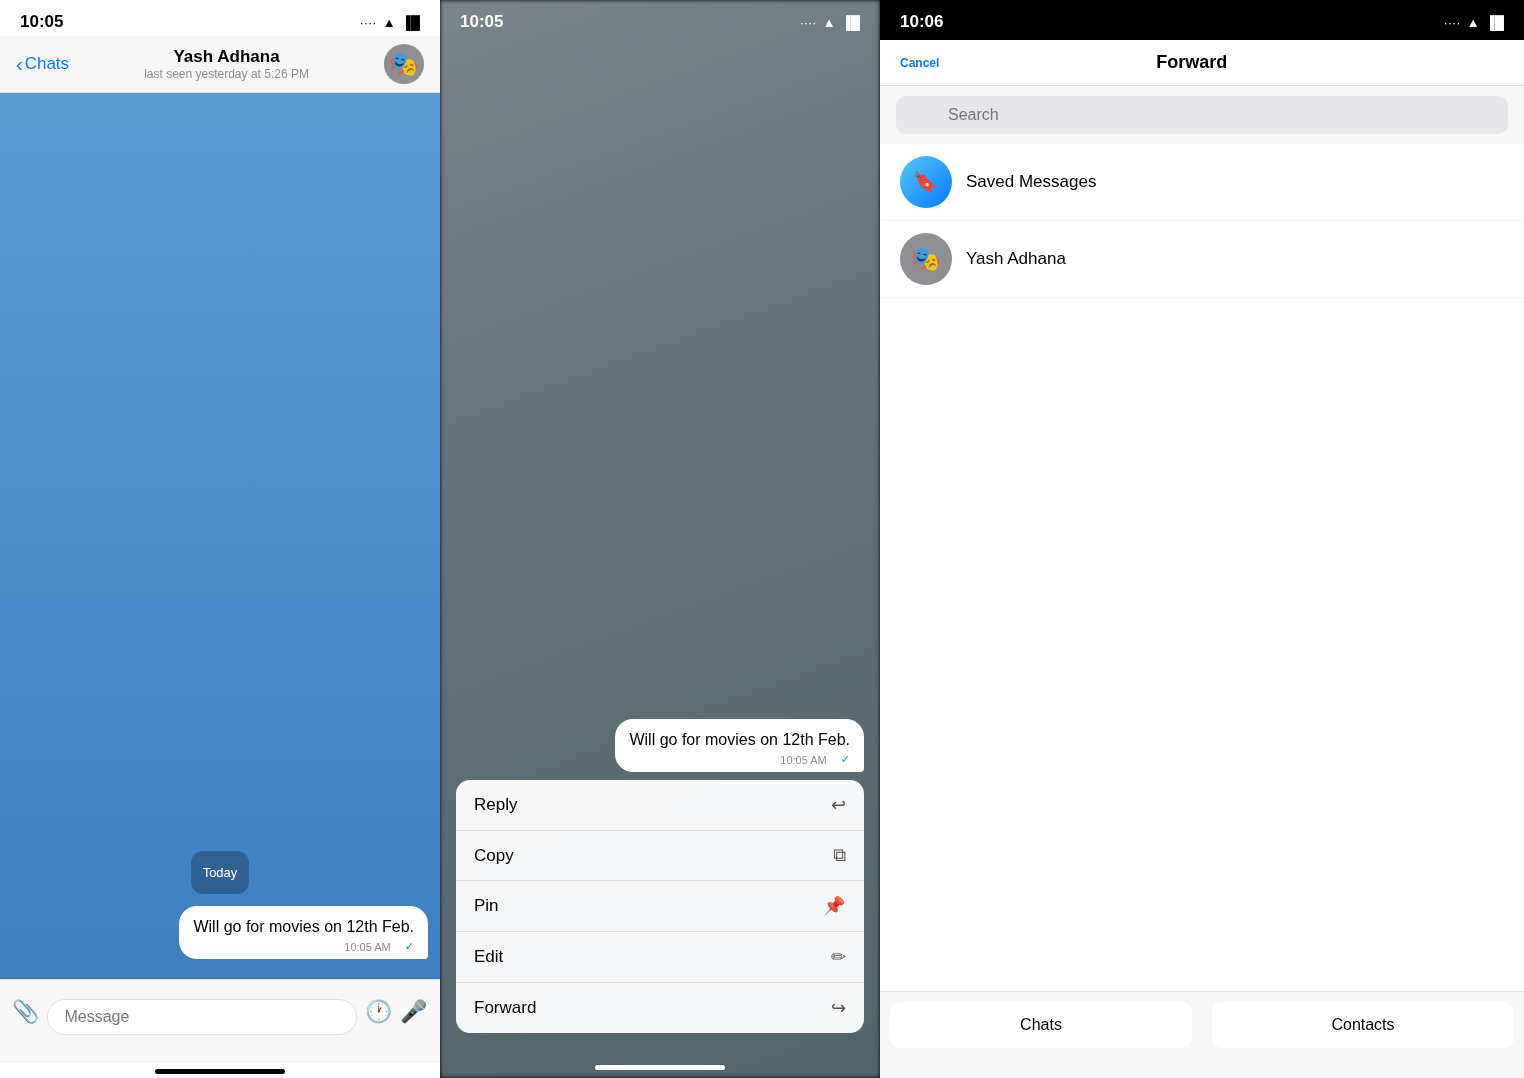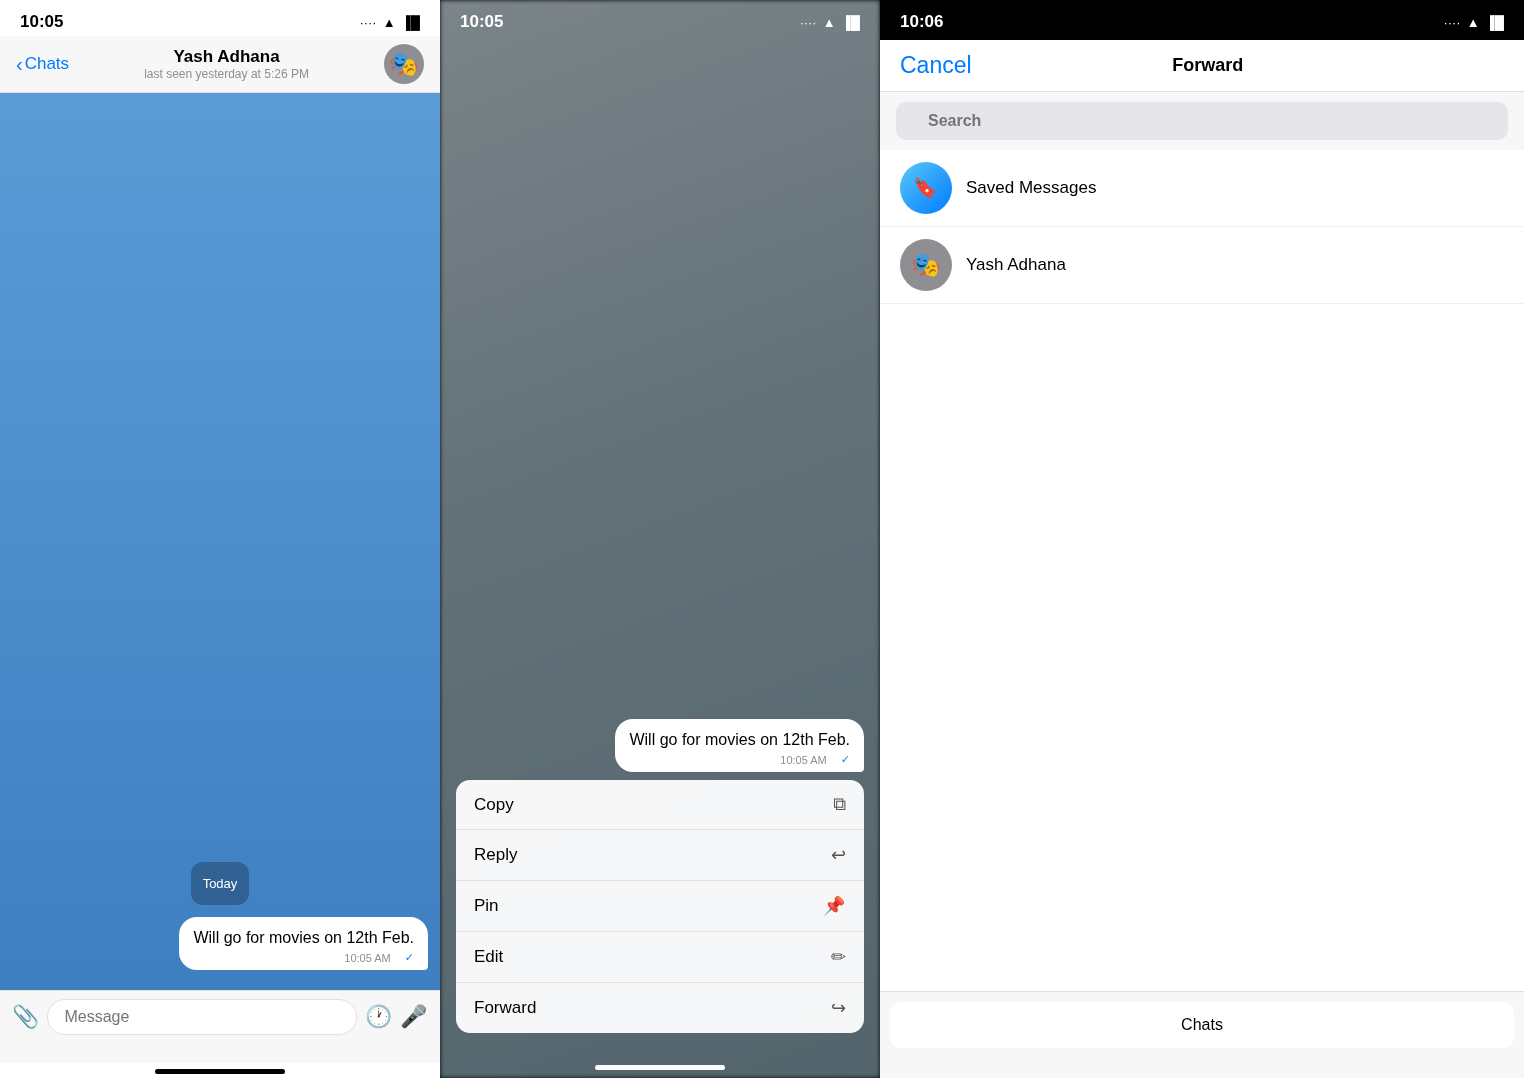--- a/index.html
+++ b/index.html
@@ -145,20 +145,21 @@
     }
     .input-field {
       flex: 1;
       background: #fff;
       border: 1px solid #e0e0e0;
       border-radius: 20px;
       padding: 8px 16px;
       font-size: 16px;
       color: #8e8e93;
       outline: none;
+      margin-top: 11px;
     }
     .home-indicator {
       height: 5px;
       width: 130px;
       background: #000;
       border-radius: 3px;
       margin: 6px auto 4px;
     }
     .home-indicator-white {
       background: #fff;
@@ -291,43 +292,43 @@
     .forward-nav {
       background: #fff;
       border-bottom: 1px solid #e0e0e0;
       padding: 12px 20px;
       display: flex;
       align-items: center;
       justify-content: space-between;
     }
     .forward-cancel {
       color: #007AFF;
-      font-size: 23px;
+      font-size: 12px;
       cursor: pointer;
+      font-weight: bold;
     }
     .forward-title {
       font-size: 18px;
       font-weight: 700;
       color: #000;
     }
     .forward-search-bar {
       padding: 10px 16px;
       background: #f7f7f7;
     }
     .forward-search-input {
       width: 100%;
       background: #e5e5ea;
       border: none;
       border-radius: 10px;
-      padding: 10px 16px 10px 32px;
+      padding: 10px 16px 10px 52px;
       font-size: 16px;
       color: #8e8e93;
       outline: none;
       position: relative;
-      font-weight: bold;
     }
     .search-container {
       position: relative;
     }
     .search-icon-inner {
       position: absolute;
       left: 12px;
       top: 50%;
       transform: translateY(-50%);
       color: #8e8e93;
@@ -465,26 +466,26 @@
     <div class="context-message-bubble">
       <span class="message-text">Will go for movies on 12th Feb.</span>
       <div class="message-meta">
         <span class="message-time">10:05 AM</span>
         <span class="message-check">✓</span>
       </div>
     </div>
 
     <div class="context-menu">
       <div class="context-menu-item">
+        <span class="menu-label">Reply</span>
+        <span class="menu-icon">↩</span>
+      </div>
+      <div class="context-menu-item">
         <span class="menu-label">Copy</span>
         <span class="menu-icon">⧉</span>
-      </div>
-      <div class="context-menu-item">
-        <span class="menu-label">Reply</span>
-        <span class="menu-icon">↩</span>
       </div>
       <div class="context-menu-item">
         <span class="menu-label">Pin</span>
         <span class="menu-icon">📌</span>
       </div>
       <div class="context-menu-item">
         <span class="menu-label">Edit</span>
         <span class="menu-icon">✏</span>
       </div>
       <div class="context-menu-item">
@@ -532,14 +533,15 @@
     <div class="forward-list-item">
       <div class="contact-avatar avatar-yash">
         <span class="avatar-person">🎭</span>
       </div>
       <span class="contact-name">Yash Adhana</span>
     </div>
   </div>
 
   <div class="forward-bottom-tabs">
     <button class="tab-btn">Chats</button>
+    <button class="tab-btn">Contacts</button>
   </div>
 </div>
 
 </body></html>

